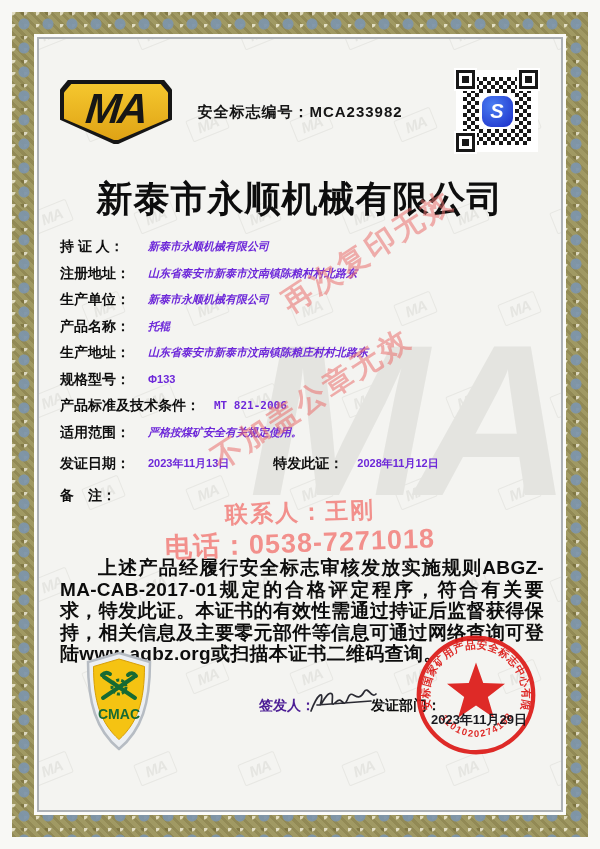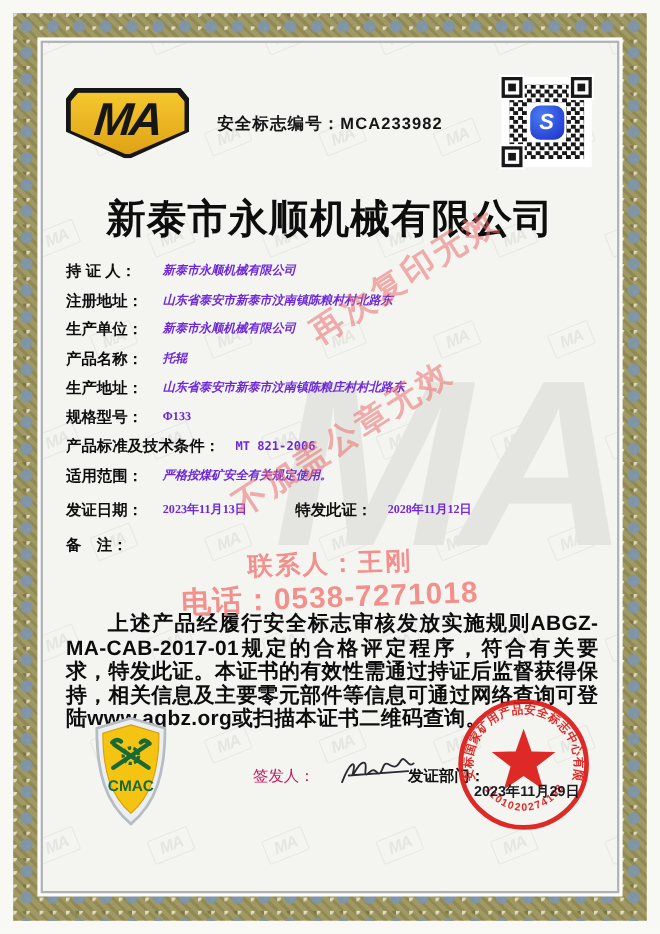--- a/index.html
+++ b/index.html
@@ -47,41 +47,41 @@
   
   .title{position:absolute;left:0;right:0;top:136px;z-index:2;text-align:center;
     font-size:36px;font-weight:900;color:#0d0d0d;letter-spacing:1px;}
   
   .fields{position:absolute;left:21px;right:14px;top:198px;z-index:2;}
   .row{display:flex;align-items:flex-start;margin-bottom:7px;line-height:19.5px;}
   .lbl{min-width:88px;font-size:14px;font-weight:700;color:#0e0e0e;white-space:nowrap;}
   .lbl-long{min-width:0;margin-right:14px;}
   .val{font-size:11px;color:#6d28d9;}
   .val-kai{font-family:"Liberation Serif",serif;font-style:italic;font-weight:700;}
-  .val-hei{font-weight:700;font-family:Liberation Serif, serif;}
+  .val-hei{font-weight:700;}
   .val-mono{font-family:"DejaVu Sans Mono",monospace;font-weight:700;}
   .dates{margin-top:12px;}
   .lbl2{min-width:0;margin-left:44px;margin-right:14px;}
   .remark{margin-top:12px;}
   
   .diag{position:absolute;z-index:5;font-size:30px;font-weight:700;color:rgba(233,112,110,.55);
     letter-spacing:3px;white-space:nowrap;transform-origin:left center;pointer-events:none;}
   .diag1{left:246px;top:246px;transform:rotate(-33deg);}
   .diag2{left:176px;top:402px;transform:rotate(-33deg);}
   .contact{position:absolute;left:0;right:0;z-index:5;text-align:center;color:#f2908c;
     font-weight:600;transform:rotate(-2deg);pointer-events:none;}
   .contact-person{top:458px;font-size:23px;letter-spacing:2px;}
   .contact-phone{top:486px;font-size:27px;letter-spacing:1px;}
   
   .para{position:absolute;left:21px;width:484px;top:518px;z-index:2;font-size:19px;font-weight:700;
     line-height:21.5px;color:#0d0d0d;text-indent:2em;text-align:justify;letter-spacing:.3px;}
   
   .cmac{position:absolute;left:43px;top:612px;z-index:2;}
   .signrow{position:absolute;left:0;right:0;top:658px;z-index:2;}
-  .signer-lbl{position:absolute;left:191px;font-size:14px;font-weight:400;color:#be185d;}
+  .signer-lbl{position:absolute;left:220px;font-size:14px;font-weight:700;color:#4c1d95;}
   .sig{position:absolute;left:268px;top:-14px;}
   .dept-lbl{position:absolute;left:332px;font-size:14px;font-weight:700;color:#0e0e0e;}
   .stamp{position:absolute;left:375px;top:594px;z-index:4;opacity:.93;}
   .stamp-date{position:absolute;left:379px;top:672px;width:122px;z-index:5;text-align:center;
     font-size:13px;font-weight:700;color:#19191f;}
 </style>
 </head>
 <body>
 
 <div class="cert">

